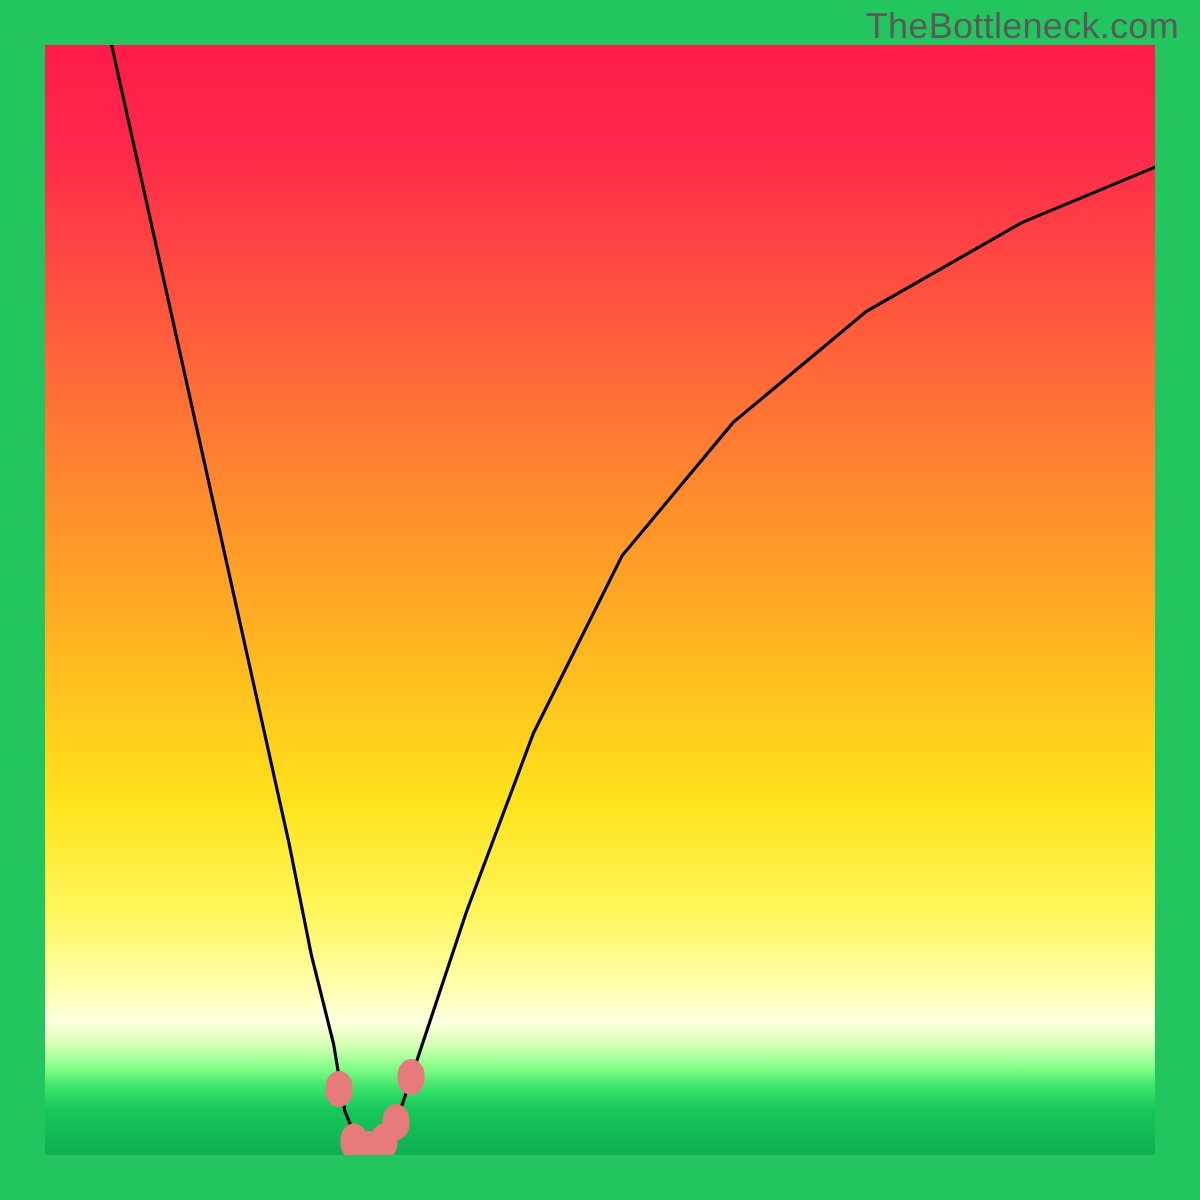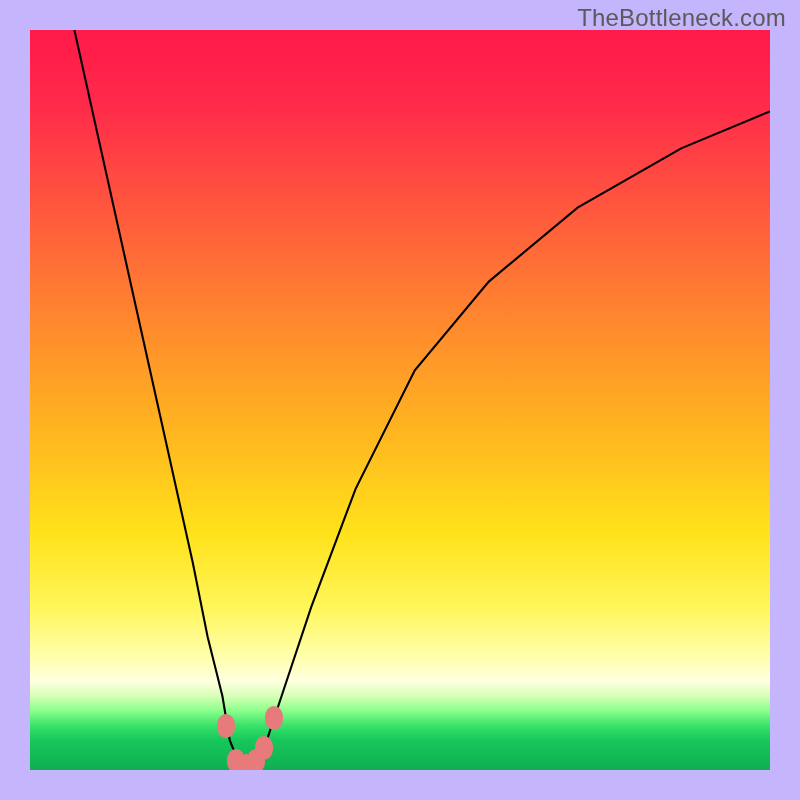--- a/index.html
+++ b/index.html
@@ -6,21 +6,21 @@
     margin: 0;
     padding: 0;
     width: 800px;
     height: 800px;
     background: #000;
     overflow: hidden;
   }
   .frame {
     position: absolute;
     inset: 0;
-    background: #c4b5fd;
+    background: #22c55e;
   }
   .plot-area {
     position: absolute;
     left: 30px;
     top: 30px;
     width: 740px;
     height: 740px;
     overflow: hidden;
   }
   .gradient {

